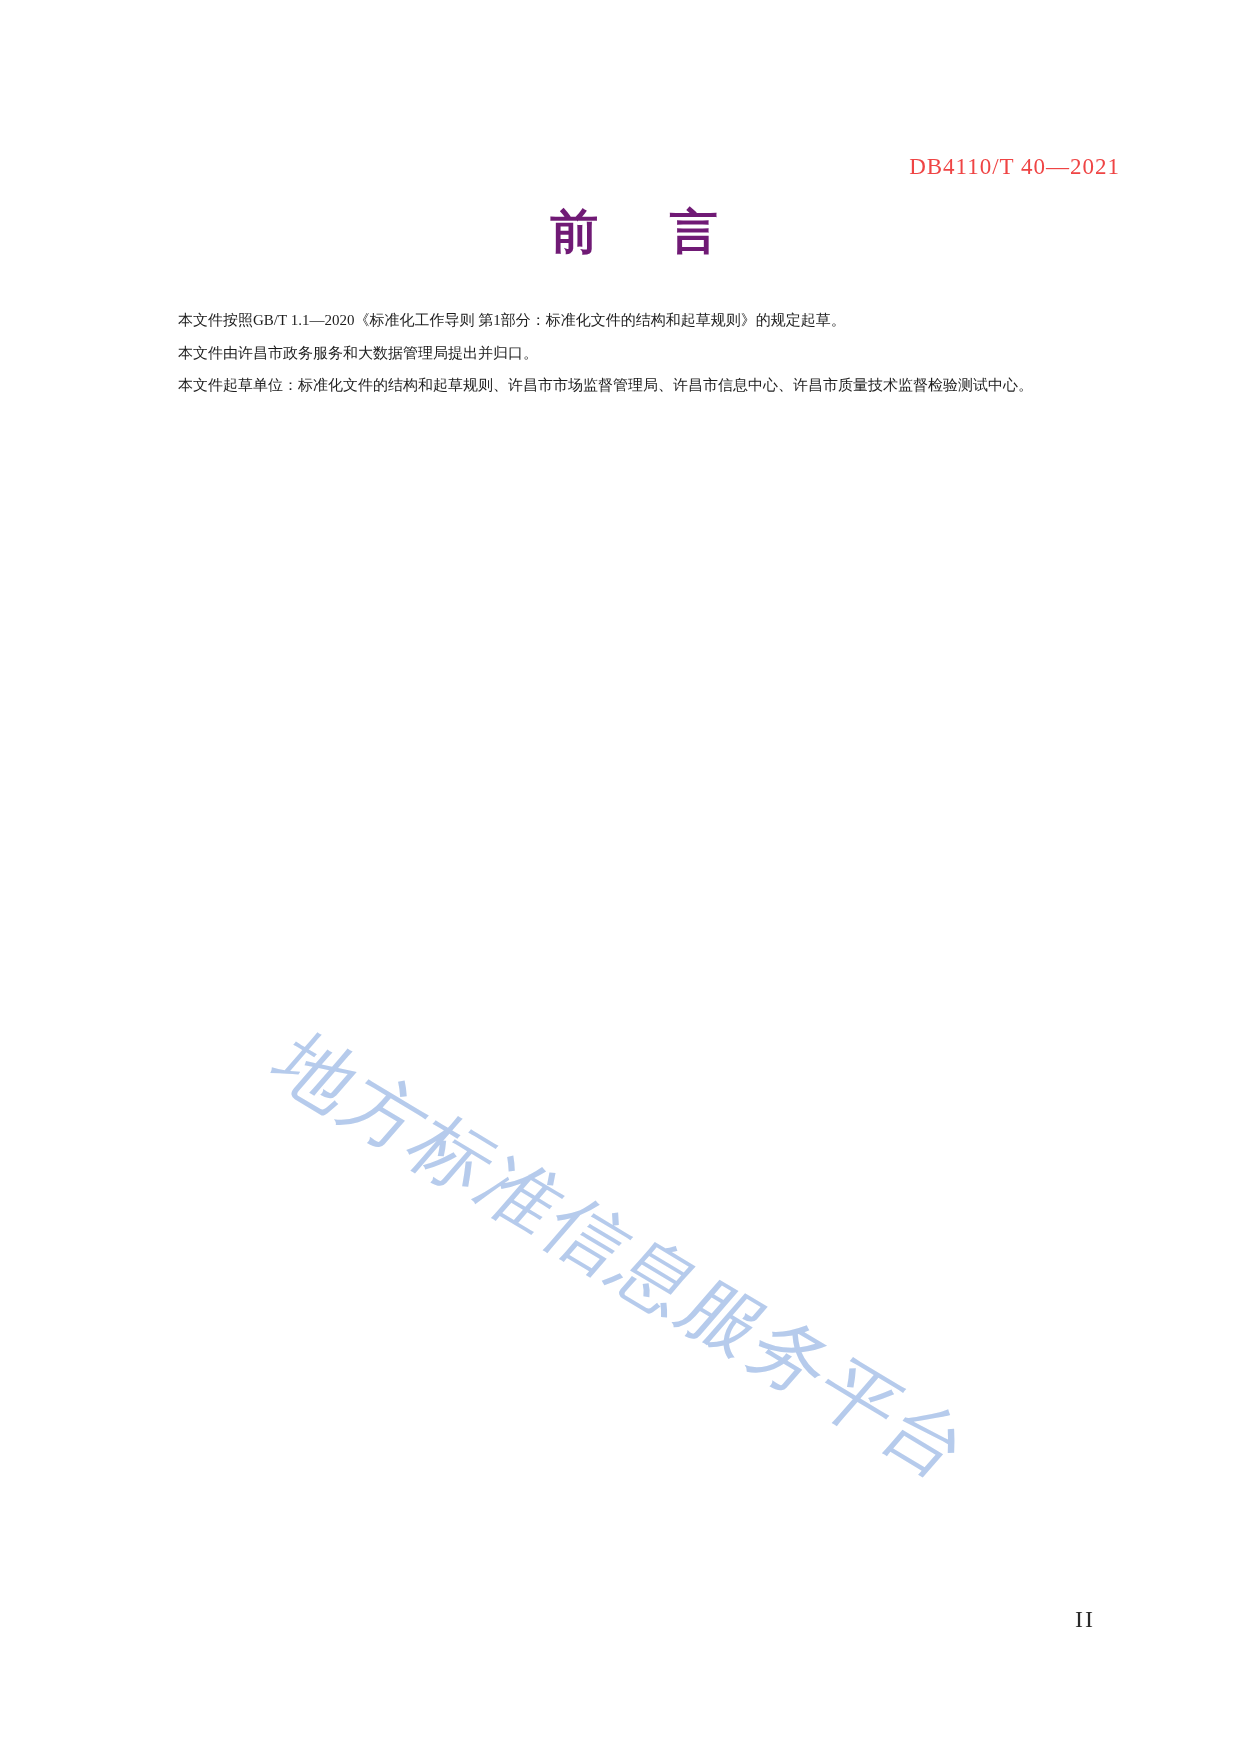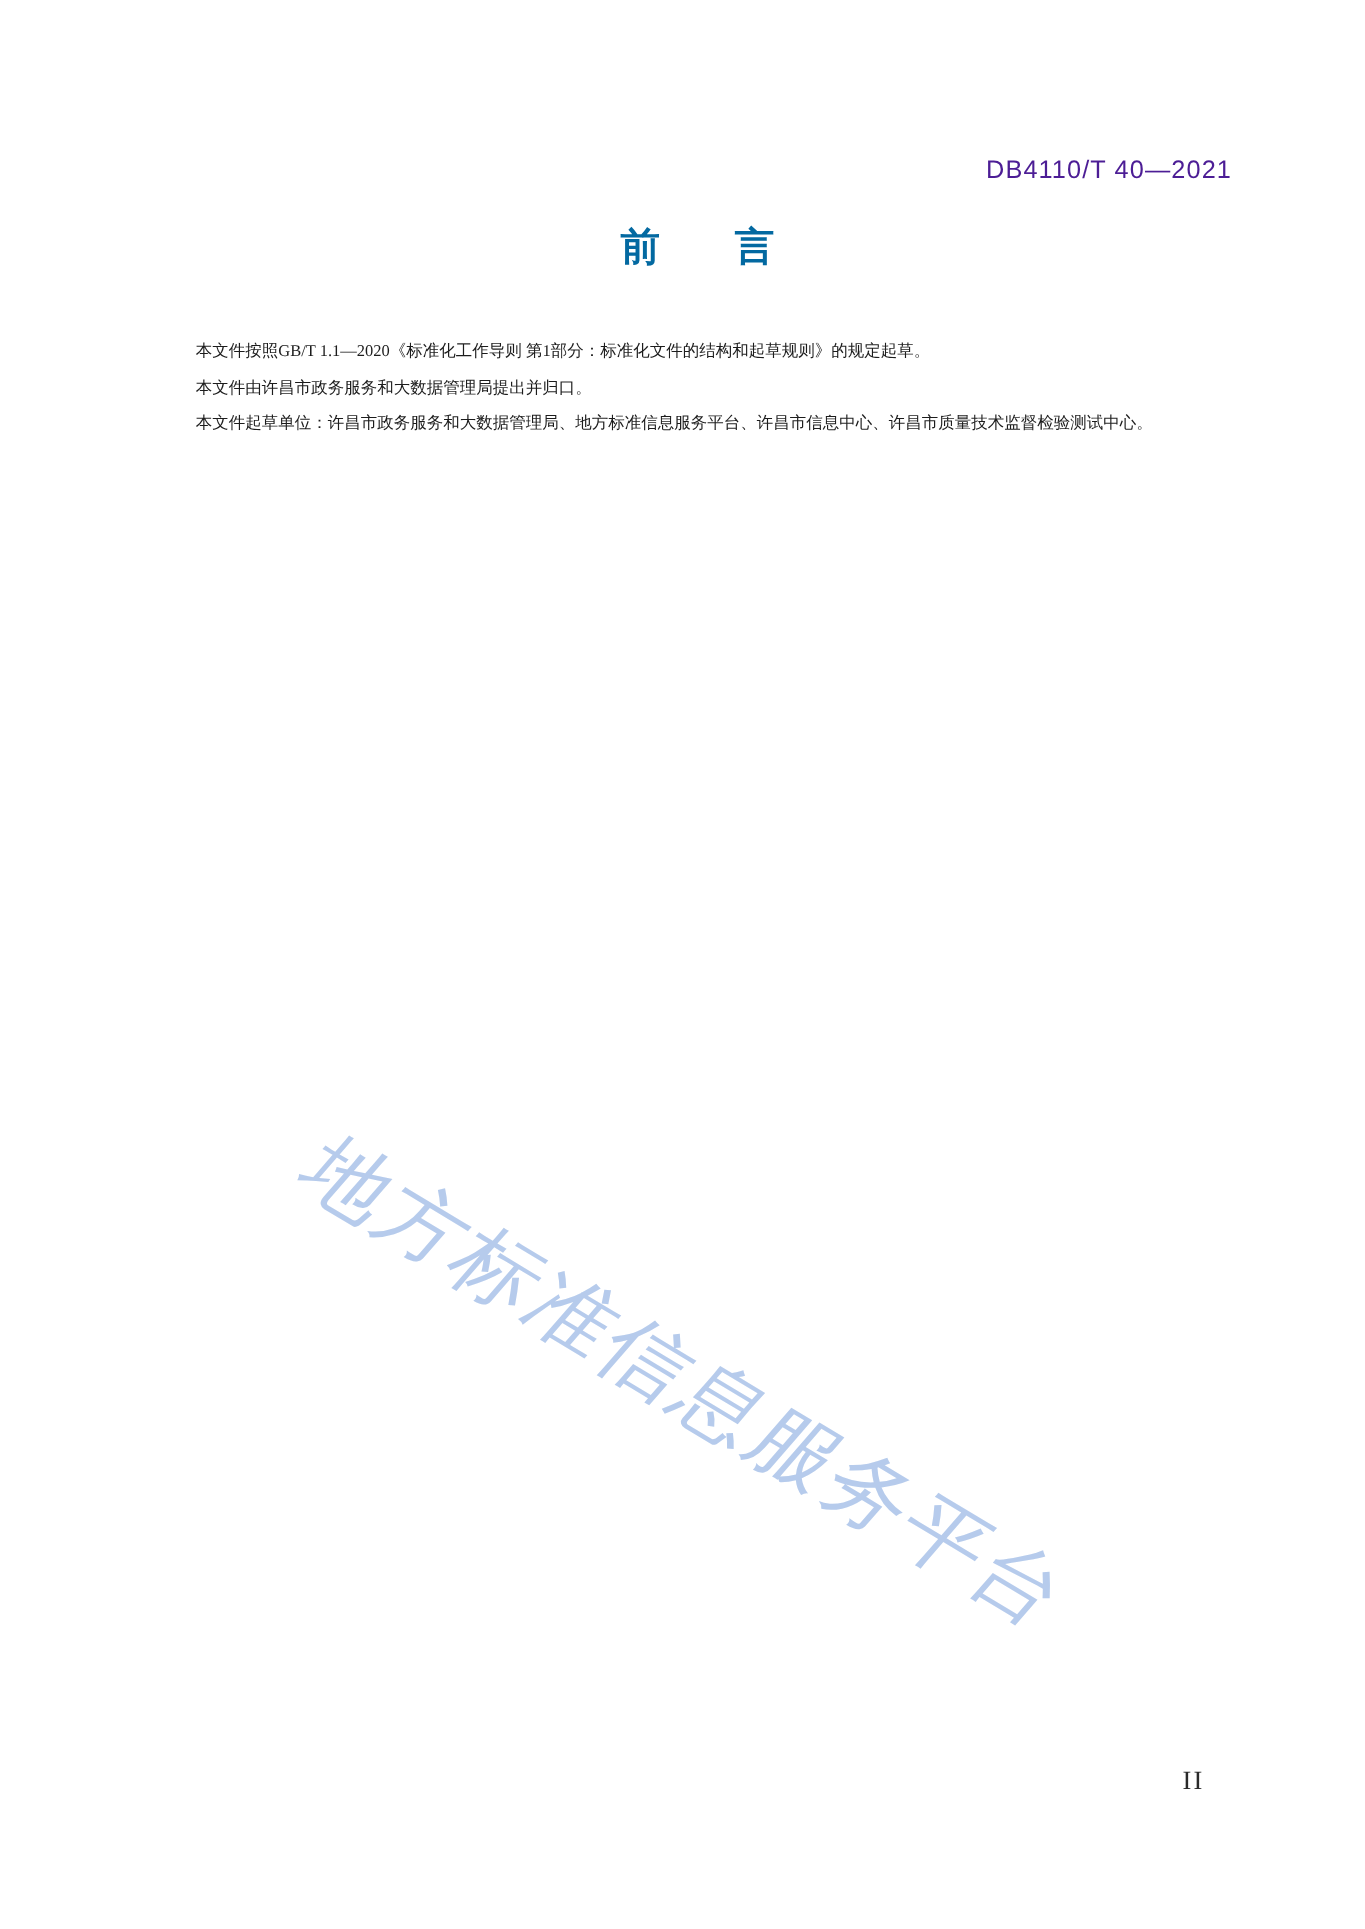--- a/index.html
+++ b/index.html
@@ -11,40 +11,40 @@
     position: relative;
     width: 1241px;
     height: 1754px;
     background: #ffffff;
     overflow: hidden;
     font-family: "Liberation Serif", "DejaVu Serif", serif;
     color: #1c1c1c;
   }
   .doc-code {
     position: absolute;
-    top: 141px;
+    top: 154px;
     left: 0;
     right: 121px;
     text-align: right;
-    font-family: Liberation Sans, sans-serif;
+    font-family: Liberation Serif, serif;
     font-size: 23px;
     letter-spacing: 1px;
-    color: #4c1d95;
+    color: #ef4444;
   }
   .doc-title {
     position: absolute;
     top: 200px;
     left: 148px;
     width: 972px;
     text-align: center;
     font-family: "Liberation Sans", "DejaVu Sans", sans-serif;
     font-weight: bold;
-    font-size: 36px;
+    font-size: 48px;
     word-spacing: 58px;
-    color: #0369a1;
+    color: #701a75;
   }
   .body-text {
     position: absolute;
     top: 304px;
     left: 148px;
     width: 972px;
     font-size: 15px;
     line-height: 32.5px;
     text-align: justify;
     color: #1c1c1c;
@@ -85,20 +85,20 @@
 
 <div class="page">
 
   <div class="doc-code">DB4110/T 40—2021</div>
 
   <div class="doc-title">前 言</div>
 
   <div class="body-text">
     <p>本文件按照GB/T 1.1—2020《标准化工作导则  第1部分：标准化文件的结构和起草规则》的规定起草。</p>
     <p>本文件由许昌市政务服务和大数据管理局提出并归口。</p>
-    <p>本文件起草单位：许昌市政务服务和大数据管理局、地方标准信息服务平台、许昌市信息中心、许昌市质量技术监督检验测试中心。</p>
+    <p>本文件起草单位：标准化文件的结构和起草规则、许昌市市场监督管理局、许昌市信息中心、许昌市质量技术监督检验测试中心。</p>
   </div>
 
   <div class="watermark">地方标准信息服务平台</div>
 
   <div class="page-number">II</div>
 
 </div>
 
 </body></html>

